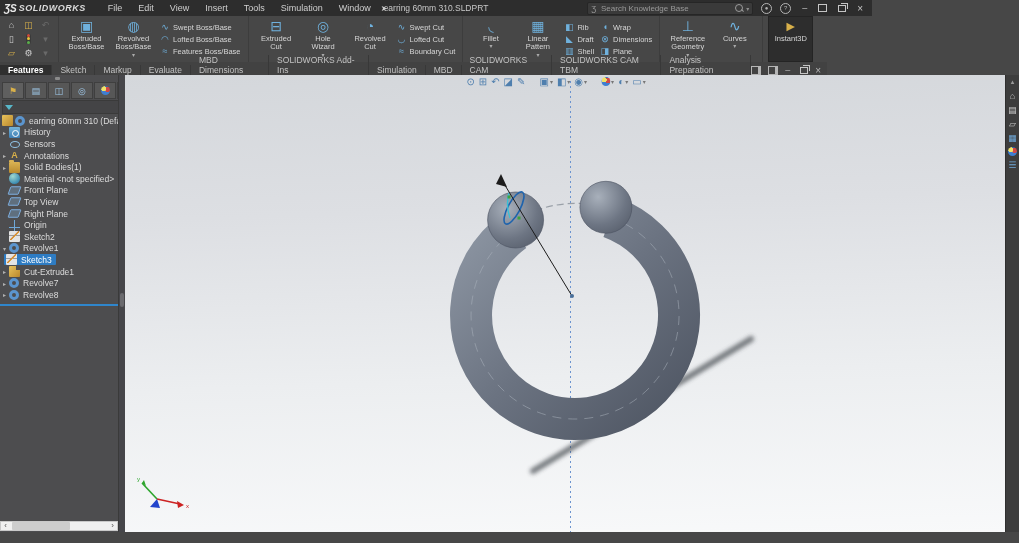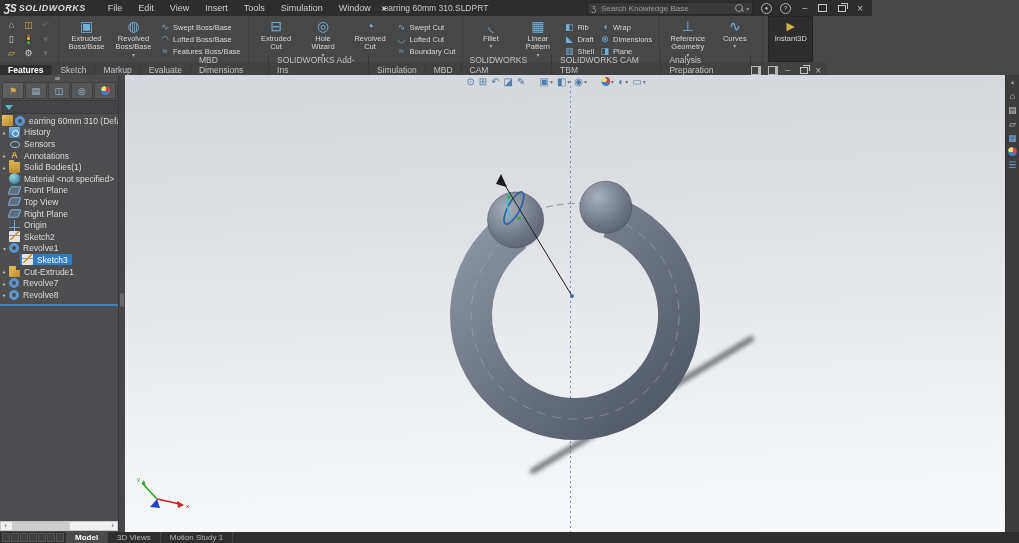--- a/index.html
+++ b/index.html
@@ -435,21 +435,21 @@
         <div class="trow">
           <span class="arrow"></span>
           <span class="ti ti-sketch"></span>
           <span class="lbl">Sketch2</span>
         </div>
         <div class="trow">
           <span class="arrow">▾</span>
           <span class="ti ti-rev2"></span>
           <span class="lbl">Revolve1</span>
         </div>
-        <div class="trow" style="padding-left:20px;">
+        <div class="trow" style="padding-left:4px;">
           <span class="wrap-sel">
             <span class="ti ti-sketch"></span>
             <span class="lbl">Sketch3</span>
           </span>
         </div>
         <div class="trow">
           <span class="arrow">▸</span>
           <span class="ti ti-cut"></span>
           <span class="lbl">Cut-Extrude1</span>
         </div>
@@ -580,28 +580,14 @@
       <span class="tp-ico collapse">▴</span>
       <span class="tp-ico">⌂</span>
       <span class="tp-ico">▤</span>
       <span class="tp-ico">▱</span>
       <span class="tp-ico blue">▦</span>
       <span class="tp-ball"></span>
       <span class="tp-ico blue">☰</span>
     </div>
   </div>
 
-  <div class="bottombar">
-    <span class="bb-squares">
-      <i></i>
-        <i></i>
-        <i></i>
-        <i></i>
-        <i></i>
-        <i></i>
-        <i></i>
-    </span>
-    <span class="btab active">Model</span>
-    <span class="btab">3D Views</span>
-    <span class="btab">Motion Study 1</span>
-  </div>
 
 </div>
 
 </body></html>

